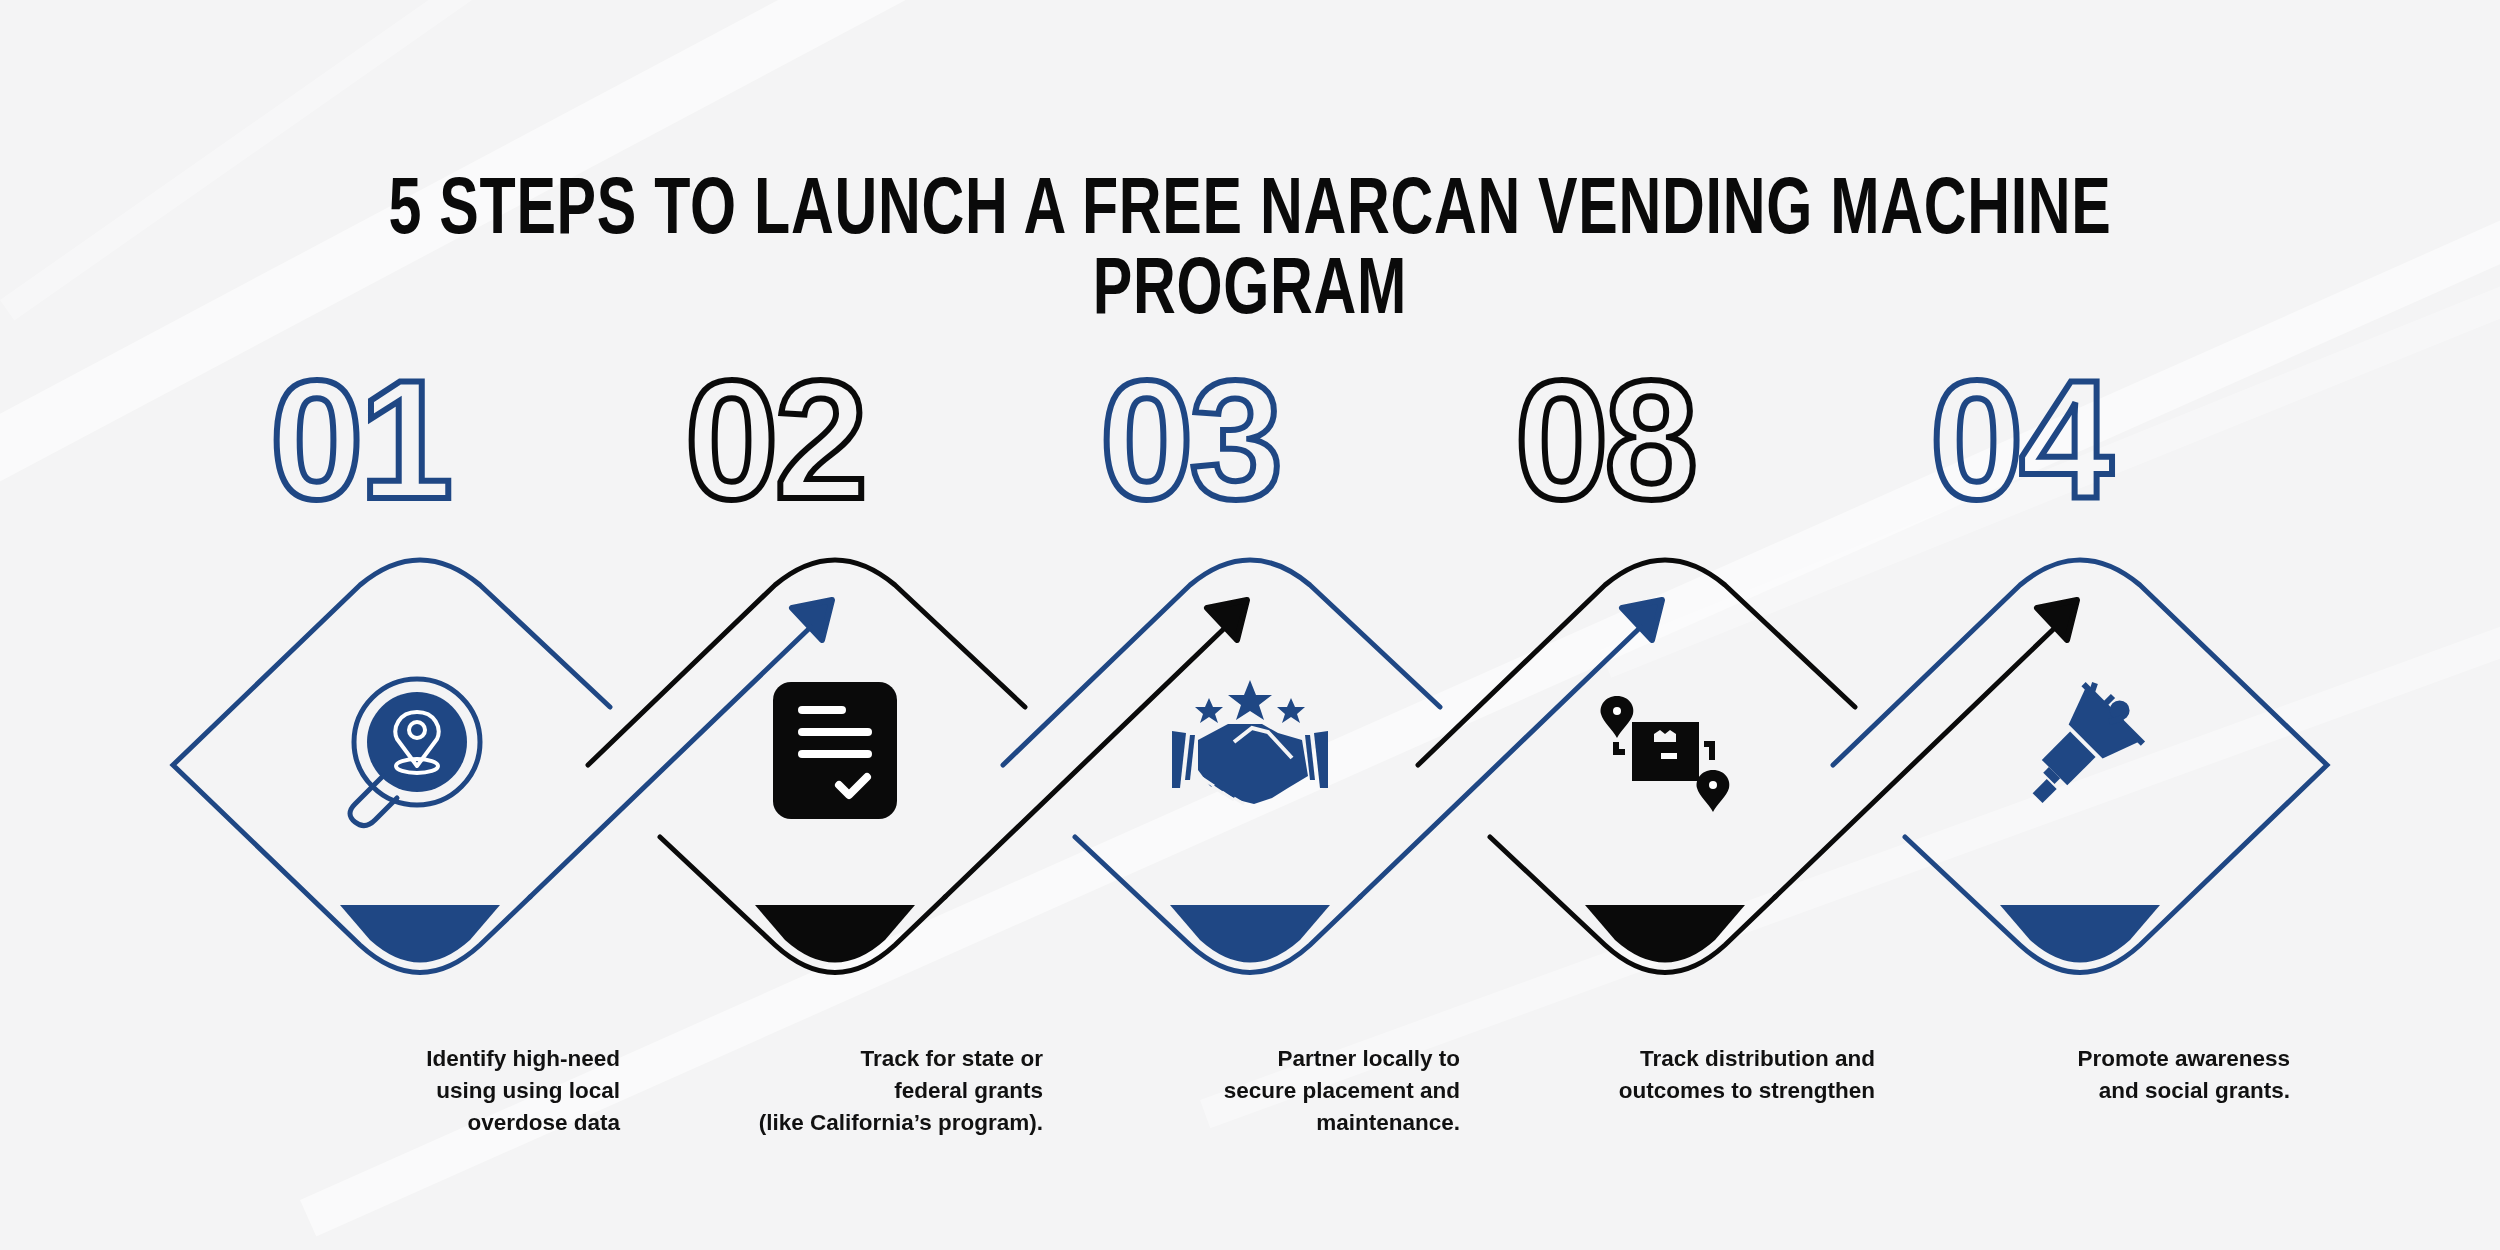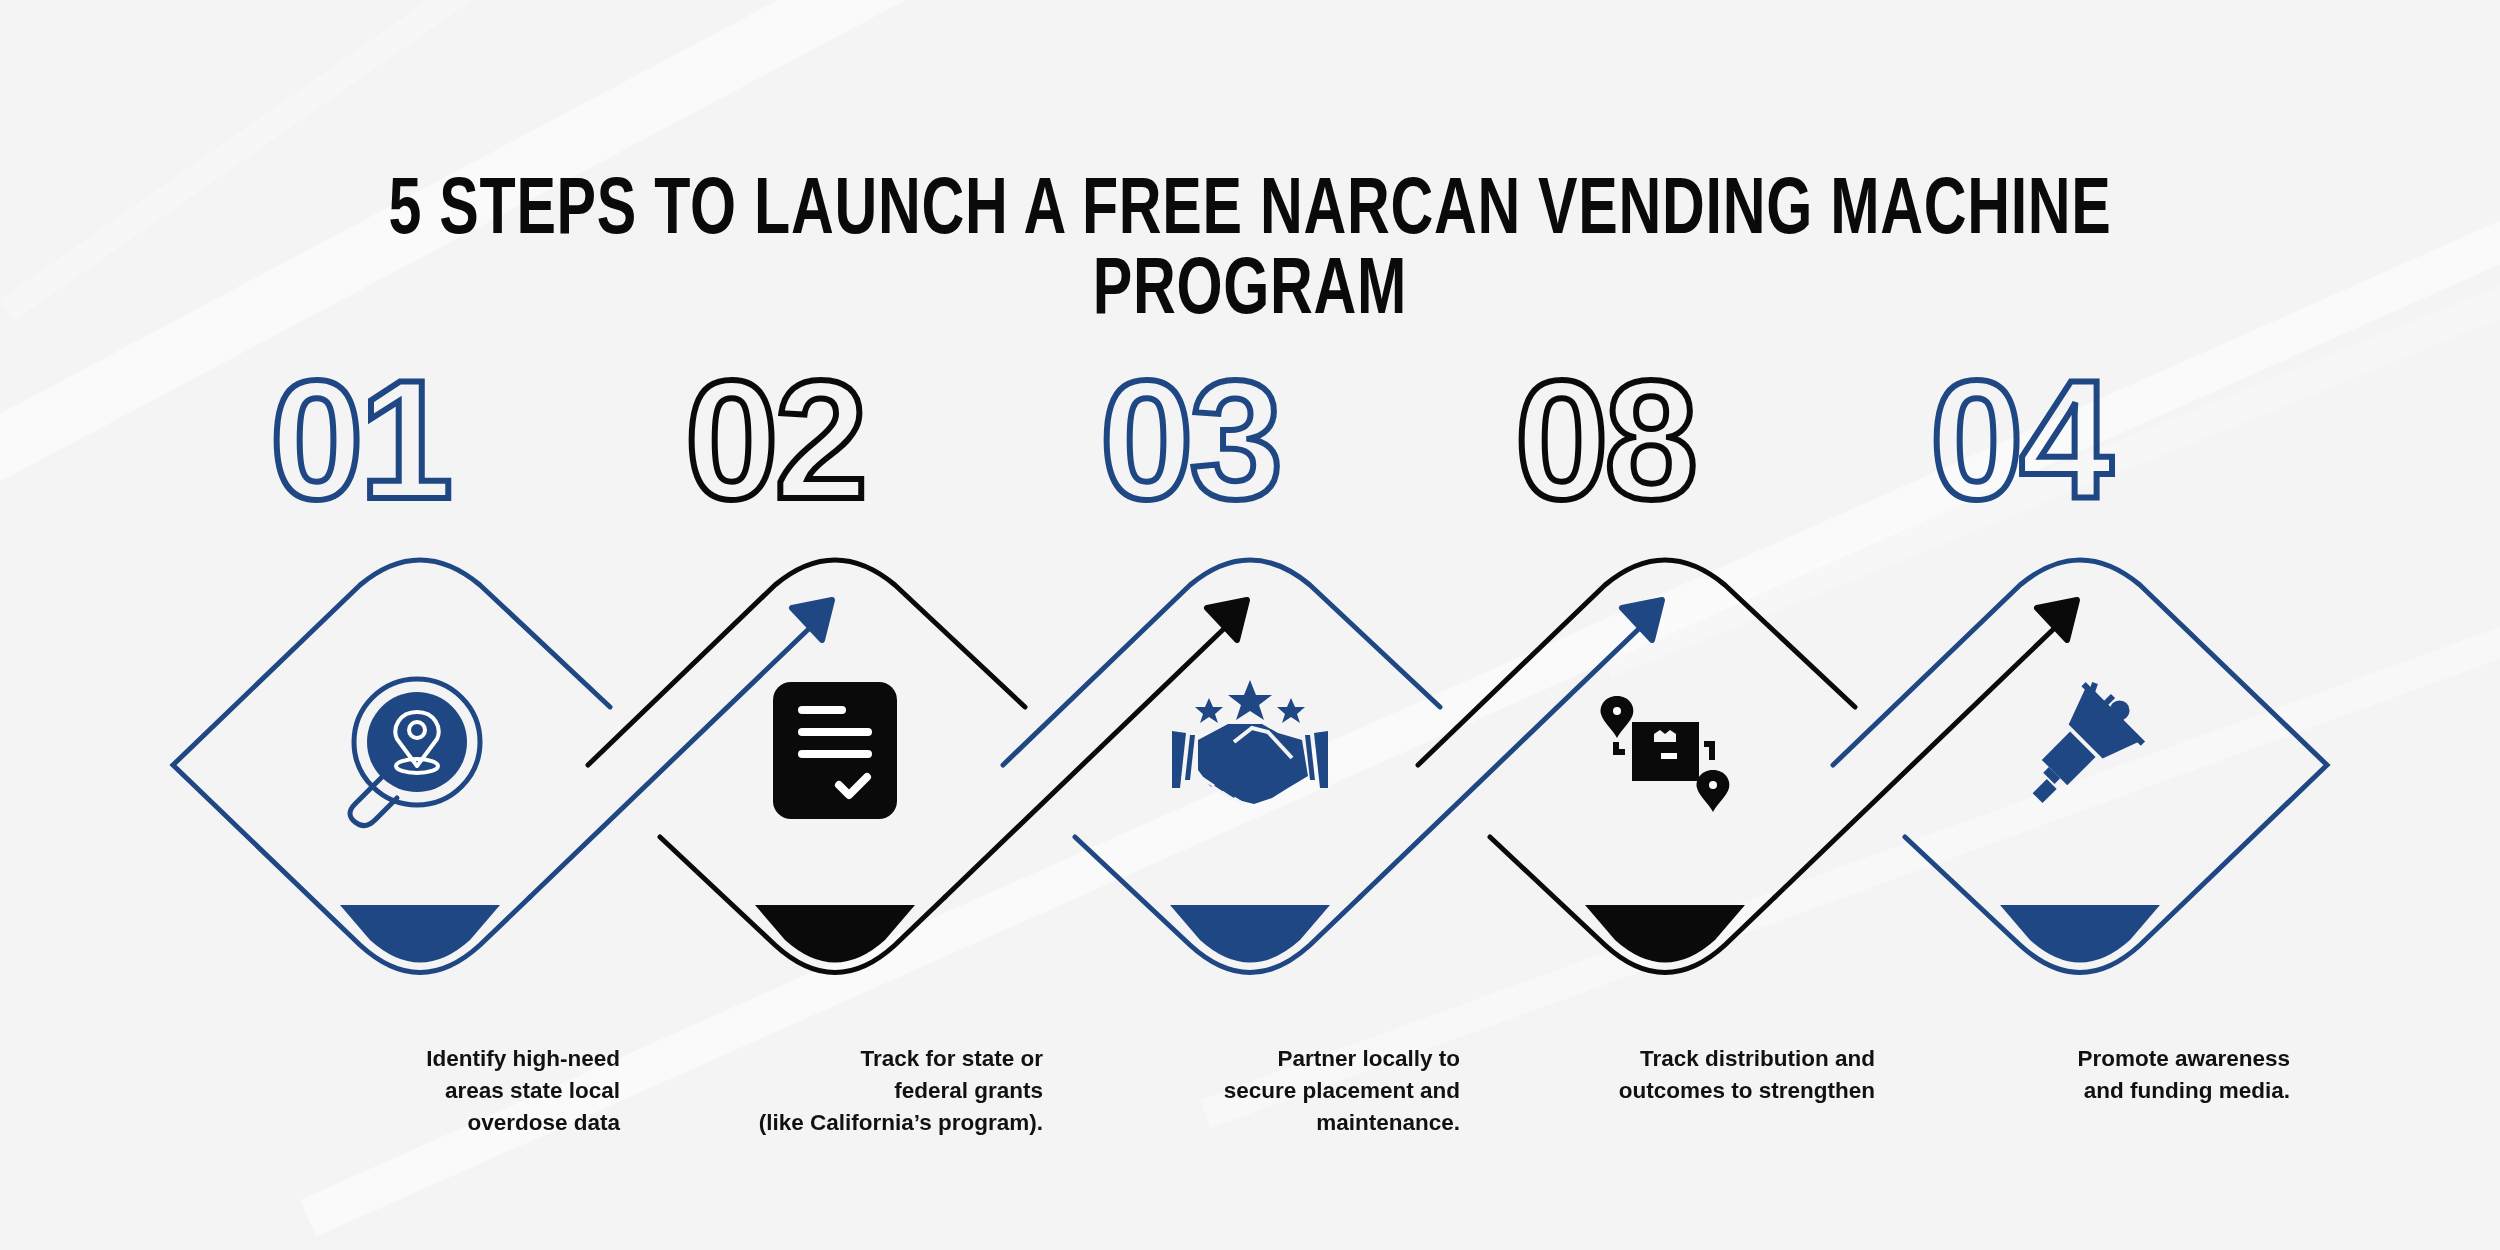--- a/index.html
+++ b/index.html
@@ -155,33 +155,33 @@
   </g>
   <g stroke="#1f4784" stroke-width="6">
     <line x1="2095" y1="683" x2="2090" y2="698"></line>
     <line x1="2113" y1="696" x2="2103" y2="706"></line>
     <line x1="2123" y1="718" x2="2109" y2="722"></line>
   </g>
 </svg>
 
 <div class="desc" style="left:200px">
   <span>Identify high-need</span>
-  <span>areas state local</span>
+  <span>using using local</span>
   <span>overdose data</span>
 </div>
 <div class="desc" style="left:623px">
   <span>Track for state or</span>
   <span>federal grants</span>
   <span>(like California’s program).</span>
 </div>
 <div class="desc" style="left:1040px">
   <span>Partner locally to</span>
   <span>secure placement and</span>
   <span>maintenance.</span>
 </div>
 <div class="desc" style="left:1455px">
   <span>Track distribution and</span>
   <span>outcomes to strengthen</span>
 </div>
 <div class="desc" style="left:1870px">
   <span>Promote awareness</span>
-  <span>and funding media.</span>
+  <span>and social grants.</span>
 </div>
 
 </body></html>

